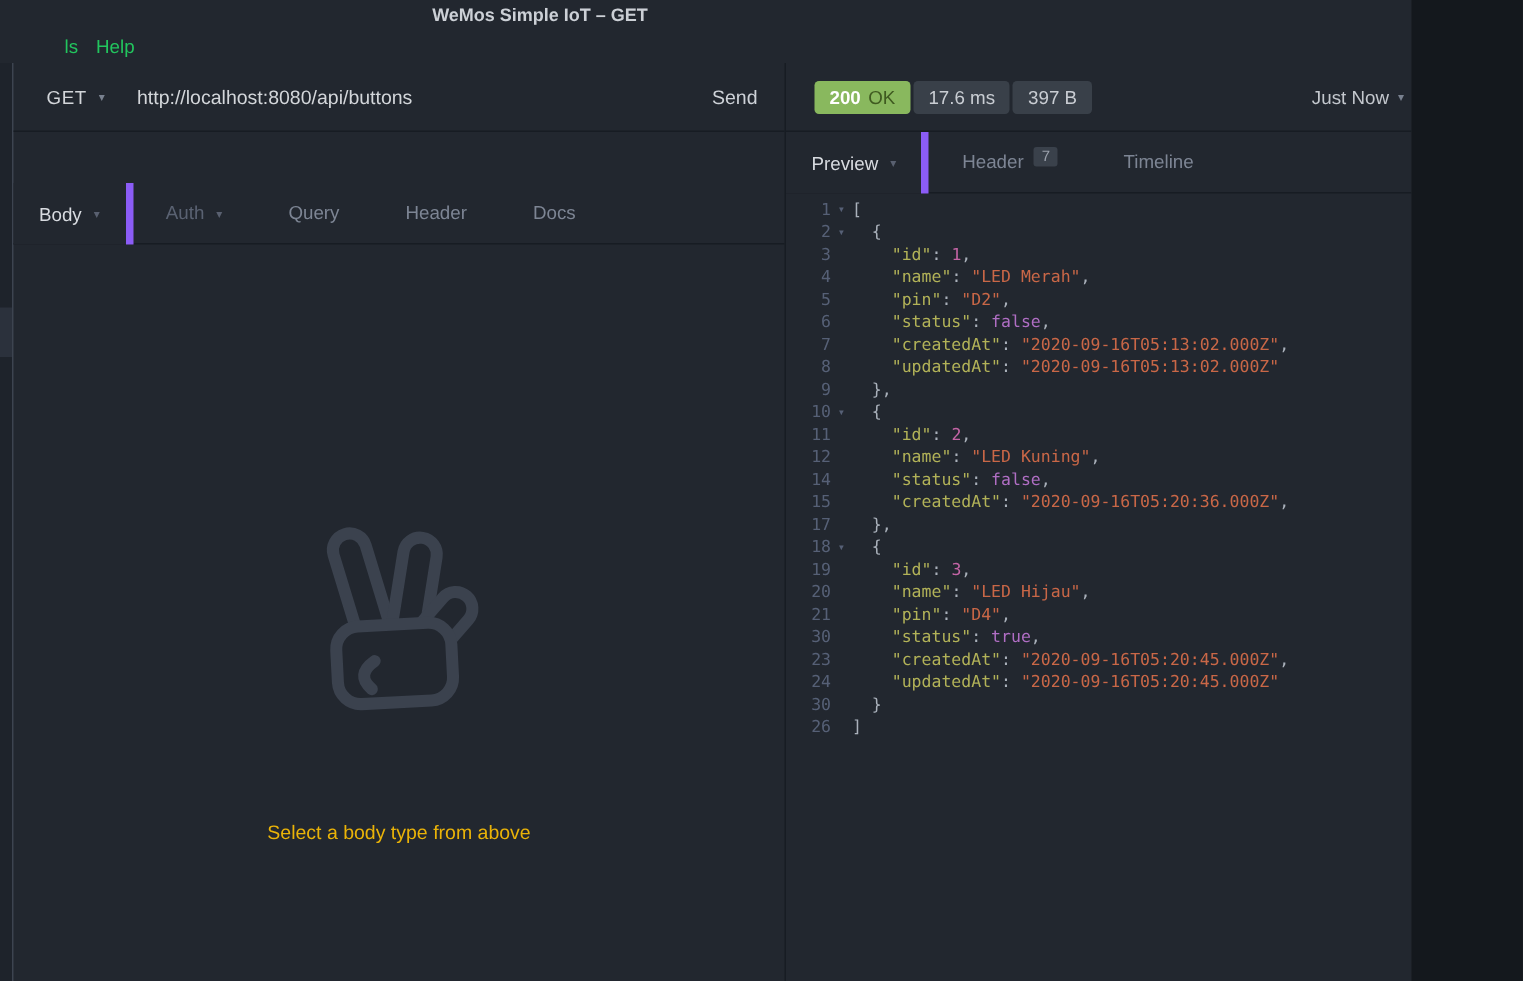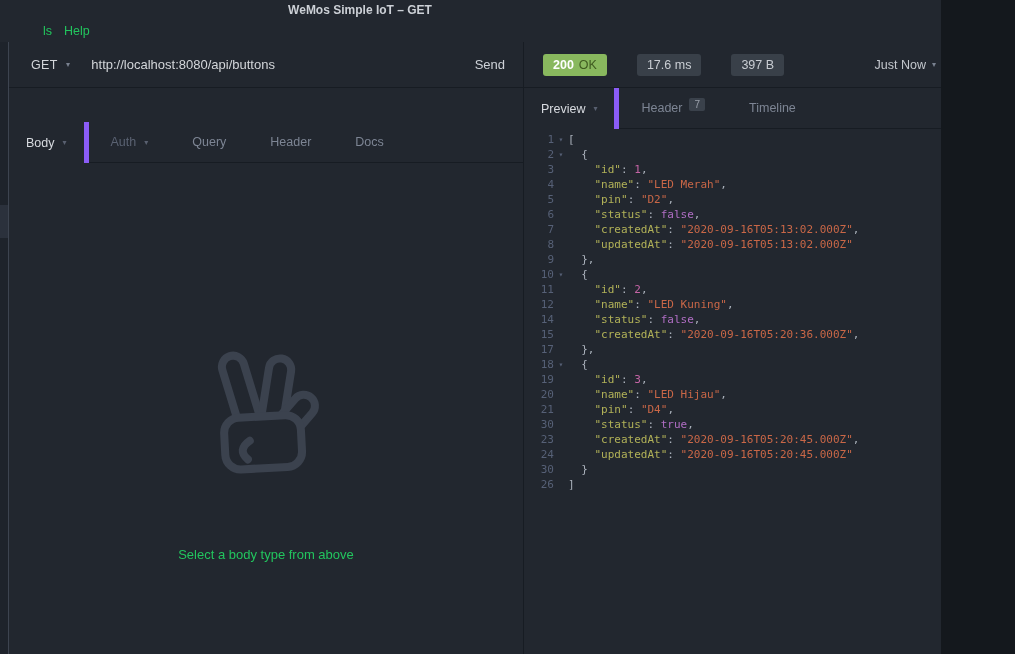--- a/index.html
+++ b/index.html
@@ -27,21 +27,21 @@
   .right-pane{flex:1;border-left:1px solid #171c23;display:flex;flex-direction:column;position:relative;min-width:0;}
 
   
   .toolbar{height:45px;flex:none;border-bottom:1px solid #171c23;display:flex;align-items:center;}
   .method{margin-left:22px;font-size:12.5px;letter-spacing:.4px;color:#d3d6da;cursor:pointer;display:flex;align-items:center;}
   .caret{font-size:8px;color:#79818f;margin-left:8px;}
   .url{margin-left:21px;font-size:13px;color:#d3d6da;flex:1;white-space:nowrap;overflow:hidden;cursor:text;}
   .send{margin-right:18px;font-size:13px;color:#ced2d8;cursor:pointer;}
 
   .badge{height:22px;border-radius:3px;display:flex;align-items:center;padding:0 10px;
-         font-size:12.5px;margin-right:30px;flex:none;}
+         font-size:12.5px;margin-right:2px;flex:none;}
   .badge-status{background:#89b85e;margin-left:19px;}
   .badge-status .scode{color:#ffffff;font-weight:bold;margin-right:5px;}
   .badge-status .sreason{color:#3f5a20;}
   .badge-grey{background:#394049;color:#c9cdd3;}
   .history{margin-left:auto;margin-right:5px;color:#c3c7cd;font-size:12.5px;display:flex;align-items:center;cursor:pointer;}
   .history .caret{margin-left:6px;}
 
   
   .tabs{height:40px;flex:none;border-bottom:1px solid #171c23;display:flex;align-items:stretch;position:relative;}
   .tab{display:flex;align-items:center;padding:0 22px;font-size:12.5px;color:#7d8594;cursor:pointer;white-space:nowrap;}
@@ -49,21 +49,21 @@
   .tab-active{background:#22272f;border-left:1px solid #171c23;border-right:5px solid #8b5cf6;
               color:#d8dbe0;height:41px;z-index:2;padding:0 17px;}
   .tab-active:first-child{border-left:none;}
   .tab-disabled{color:#5a6272;}
   .tab-badge{background:#3a414b;color:#9ba1ac;font-size:10px;padding:1px 5px;border-radius:2px;
              margin-left:7px;position:relative;top:-4px;}
 
   
   .body-empty{flex:1;display:flex;flex-direction:column;align-items:center;justify-content:center;padding-top:55px;}
   .peace-icon{margin-bottom:14px;}
-  .empty-msg{font-size:13px;color:#22c55e;margin-top:36px;}
+  .empty-msg{font-size:13px;color:#eab308;margin-top:36px;}
 
   
   .code{flex:1;padding-top:3px;font-family:"DejaVu Sans Mono",monospace;font-size:11px;line-height:15px;overflow:hidden;}
   .cl{display:flex;height:15px;}
   .ln{width:30px;text-align:right;color:#566076;flex:none;}
   .fold{width:14px;text-align:center;color:#566076;font-size:8px;line-height:15px;flex:none;cursor:pointer;}
   .ct{white-space:pre;flex:none;color:#aab1bb;}
   .tk-p{color:#aab1bb;}
   .tk-k{color:#b2b258;}
   .tk-s{color:#c96747;}

